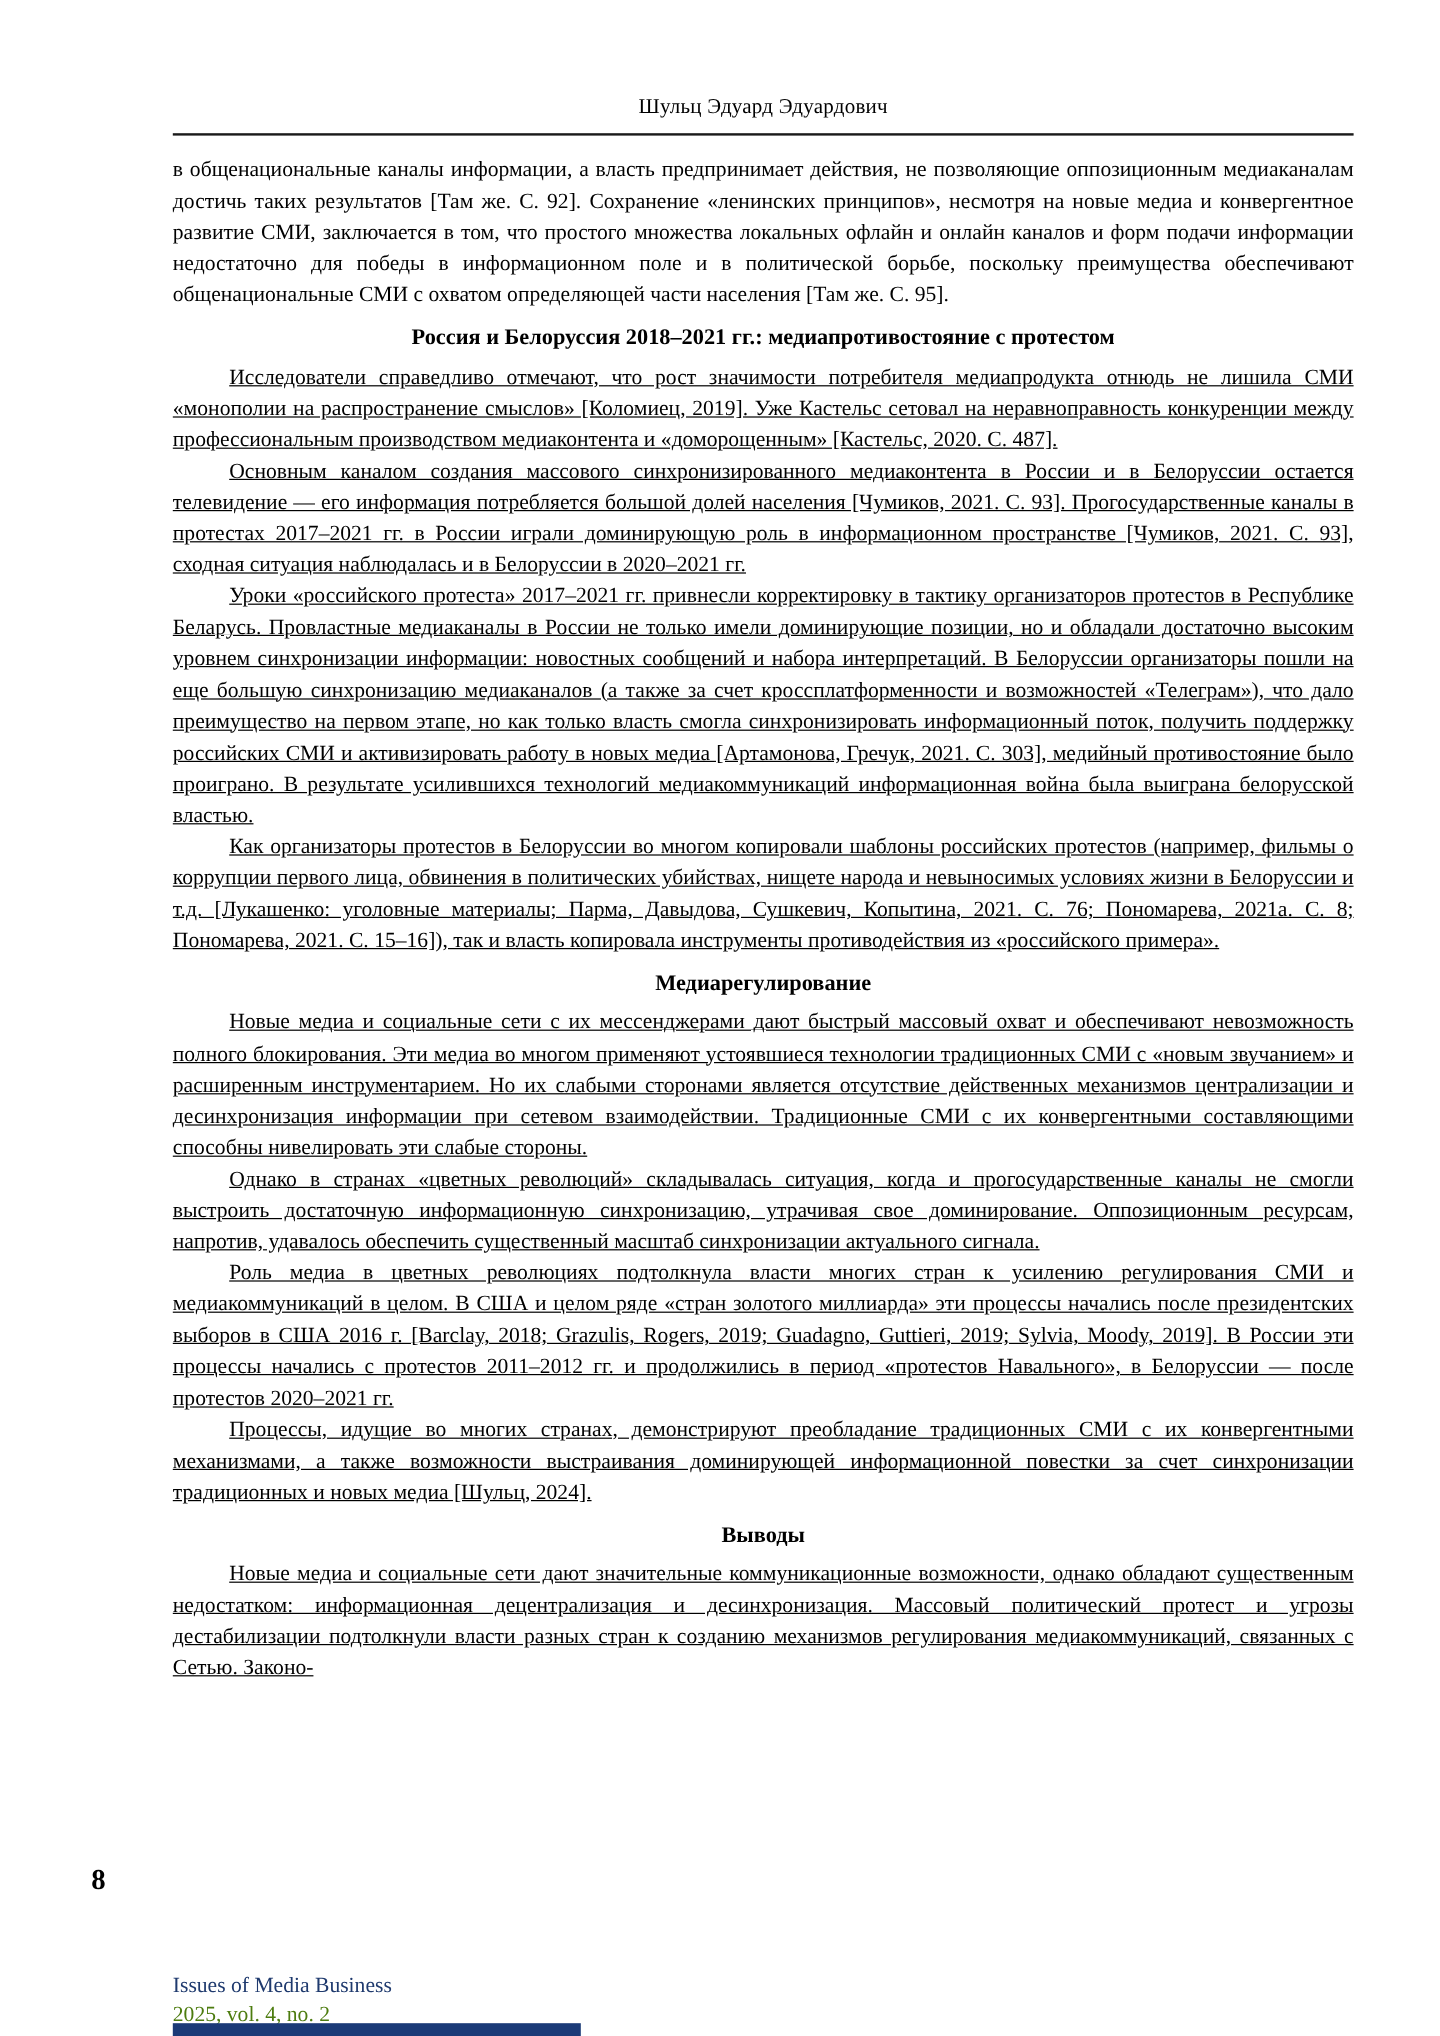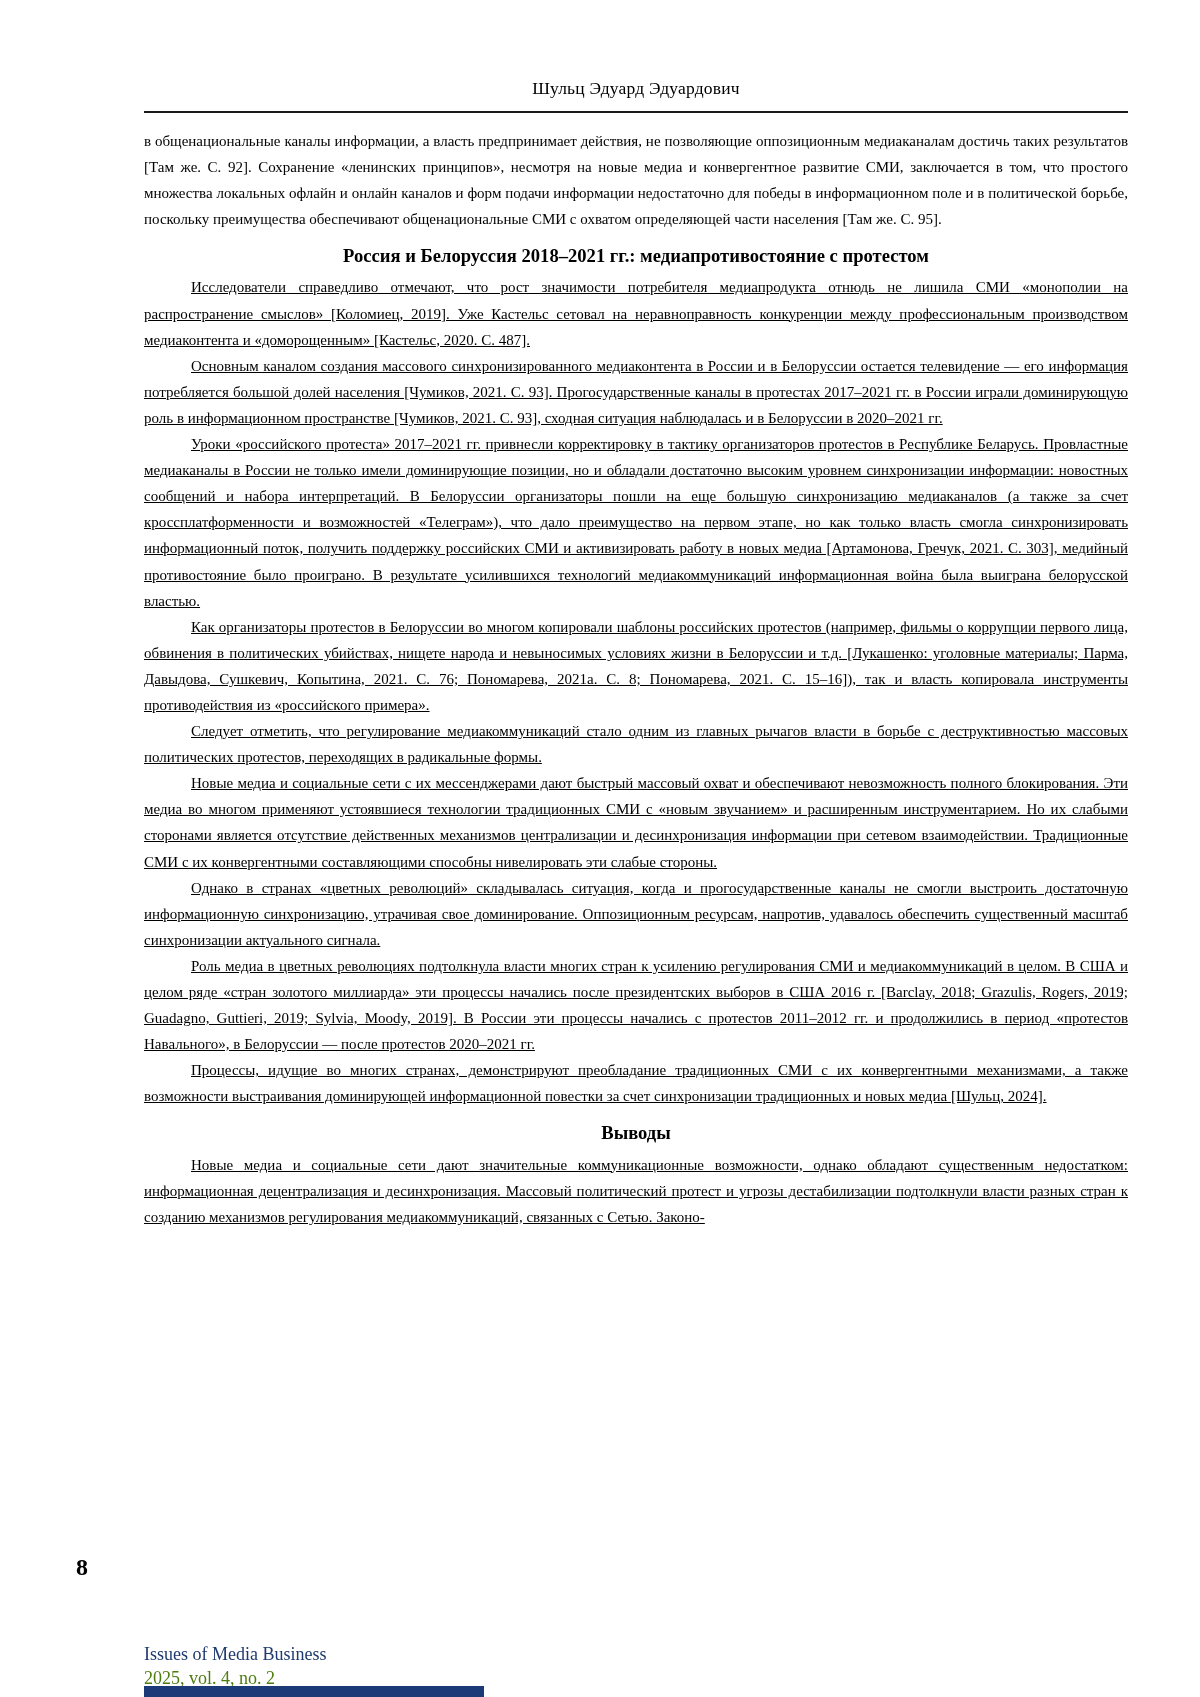--- a/index.html
+++ b/index.html
@@ -40,21 +40,21 @@
     background: #1a1a1a;
   }
   .content {
     position: absolute;
     left: 108px;
     top: 128px;
     width: 984px;
   }
   p.body-par {
     margin: 0;
-    font-size: 15px;
+    font-size: 18px;
     line-height: 26.1px;
     text-align: justify;
     text-justify: inter-word;
     hyphens: manual;
   }
   p.indent {
     text-indent: 47px;
     text-decoration: underline;
   }
   h2.subhead {
@@ -99,21 +99,21 @@
 
   <div class="head-rule"></div>
 
   <div class="content" id="article-body">
       <p class="body-par">в общенациональные каналы информации, а власть предпринимает действия, не позволяющие оппозиционным медиаканалам достичь таких результатов [Там же. С. 92]. Сохранение «ленинских принципов», несмотря на новые медиа и конвергентное развитие СМИ, заключается в том, что простого множества локальных офлайн и онлайн каналов и форм подачи информации недостаточно для победы в информационном поле и в политической борьбе, поскольку преимущества обеспечивают общенациональные СМИ с охватом определяющей части населения [Там же. С. 95].</p>
       <h2 class="subhead">Россия и Белоруссия 2018–2021 гг.: медиапротивостояние с протестом</h2>
       <p class="body-par indent">Исследователи справедливо отмечают, что рост значимости потребителя медиапродукта отнюдь не лишила СМИ «монополии на распространение смыслов» [Коломиец, 2019]. Уже Кастельс сетовал на неравноправность конкуренции между профессиональным производством медиаконтента и «доморощенным» [Кастельс, 2020. С. 487].</p>
       <p class="body-par indent">Основным каналом создания массового синхронизированного медиаконтента в России и в Белоруссии остается телевидение — его информация потребляется большой долей населения [Чумиков, 2021. С. 93]. Прогосударственные каналы в протестах 2017–2021 гг. в России играли доминирующую роль в информационном пространстве [Чумиков, 2021. С. 93], сходная ситуация наблюдалась и в Белоруссии в 2020–2021 гг.</p>
       <p class="body-par indent">Уроки «российского протеста» 2017–2021 гг. привнесли корректировку в тактику организаторов протестов в Республике Беларусь. Провластные медиаканалы в России не только имели доминирующие позиции, но и обладали достаточно высоким уровнем синхронизации информации: новостных сообщений и набора интерпретаций. В Белоруссии организаторы пошли на еще большую синхронизацию медиаканалов (а также за счет кроссплатформенности и возможностей «Телеграм»), что дало преимущество на первом этапе, но как только власть смогла синхронизировать информационный поток, получить поддержку российских СМИ и активизировать работу в новых медиа [Артамонова, Гречук, 2021. С. 303], медийный противостояние было проиграно. В результате усилившихся технологий медиакоммуникаций информационная война была выиграна белорусской властью.</p>
       <p class="body-par indent">Как организаторы протестов в Белоруссии во многом копировали шаблоны российских протестов (например, фильмы о коррупции первого лица, обвинения в политических убийствах, нищете народа и невыносимых условиях жизни в Белоруссии и т.д. [Лукашенко: уголовные материалы; Парма, Давыдова, Сушкевич, Копытина, 2021. С. 76; Пономарева, 2021а. С. 8; Пономарева, 2021. С. 15–16]), так и власть копировала инструменты противодействия из «российского примера».</p>
-      <p class="body-par indent">Следует отметить, что регулирование медиакоммуникаций стало одним из главных рычагов власти в борьбе с деструктивностью массовых политических протестов, переходящих в радикальные формы.</p>
+      <h2 class="subhead">Медиарегулирование</h2>
       <p class="body-par indent">Новые медиа и социальные сети с их мессенджерами дают быстрый массовый охват и обеспечивают невозможность полного блокирования. Эти медиа во многом применяют устоявшиеся технологии традиционных СМИ с «новым звучанием» и расширенным инструментарием. Но их слабыми сторонами является отсутствие действенных механизмов централизации и десинхронизация информации при сетевом взаимодействии. Традиционные СМИ с их конвергентными составляющими способны нивелировать эти слабые стороны.</p>
       <p class="body-par indent">Однако в странах «цветных революций» складывалась ситуация, когда и прогосударственные каналы не смогли выстроить достаточную информационную синхронизацию, утрачивая свое доминирование. Оппозиционным ресурсам, напротив, удавалось обеспечить существенный масштаб синхронизации актуального сигнала.</p>
       <p class="body-par indent">Роль медиа в цветных революциях подтолкнула власти многих стран к усилению регулирования СМИ и медиакоммуникаций в целом. В США и целом ряде «стран золотого миллиарда» эти процессы начались после президентских выборов в США 2016 г. [Barclay, 2018; Grazulis, Rogers, 2019; Guadagno, Guttieri, 2019; Sylvia, Moody, 2019]. В России эти процессы начались с протестов 2011–2012 гг. и продолжились в период «протестов Навального», в Белоруссии — после протестов 2020–2021 гг.</p>
       <p class="body-par indent">Процессы, идущие во многих странах, демонстрируют преобладание традиционных СМИ с их конвергентными механизмами, а также возможности выстраивания доминирующей информационной повестки за счет синхронизации традиционных и новых медиа [Шульц, 2024].</p>
       <h2 class="subhead">Выводы</h2>
       <p class="body-par indent">Новые медиа и социальные сети дают значительные коммуникационные возможности, однако обладают существенным недостатком: информационная децентрализация и десинхронизация. Массовый политический протест и угрозы дестабилизации подтолкнули власти разных стран к созданию механизмов регулирования медиакоммуникаций, связанных с Сетью. Законо-</p>
     </div>
 
   <div class="folio">8</div>
 

